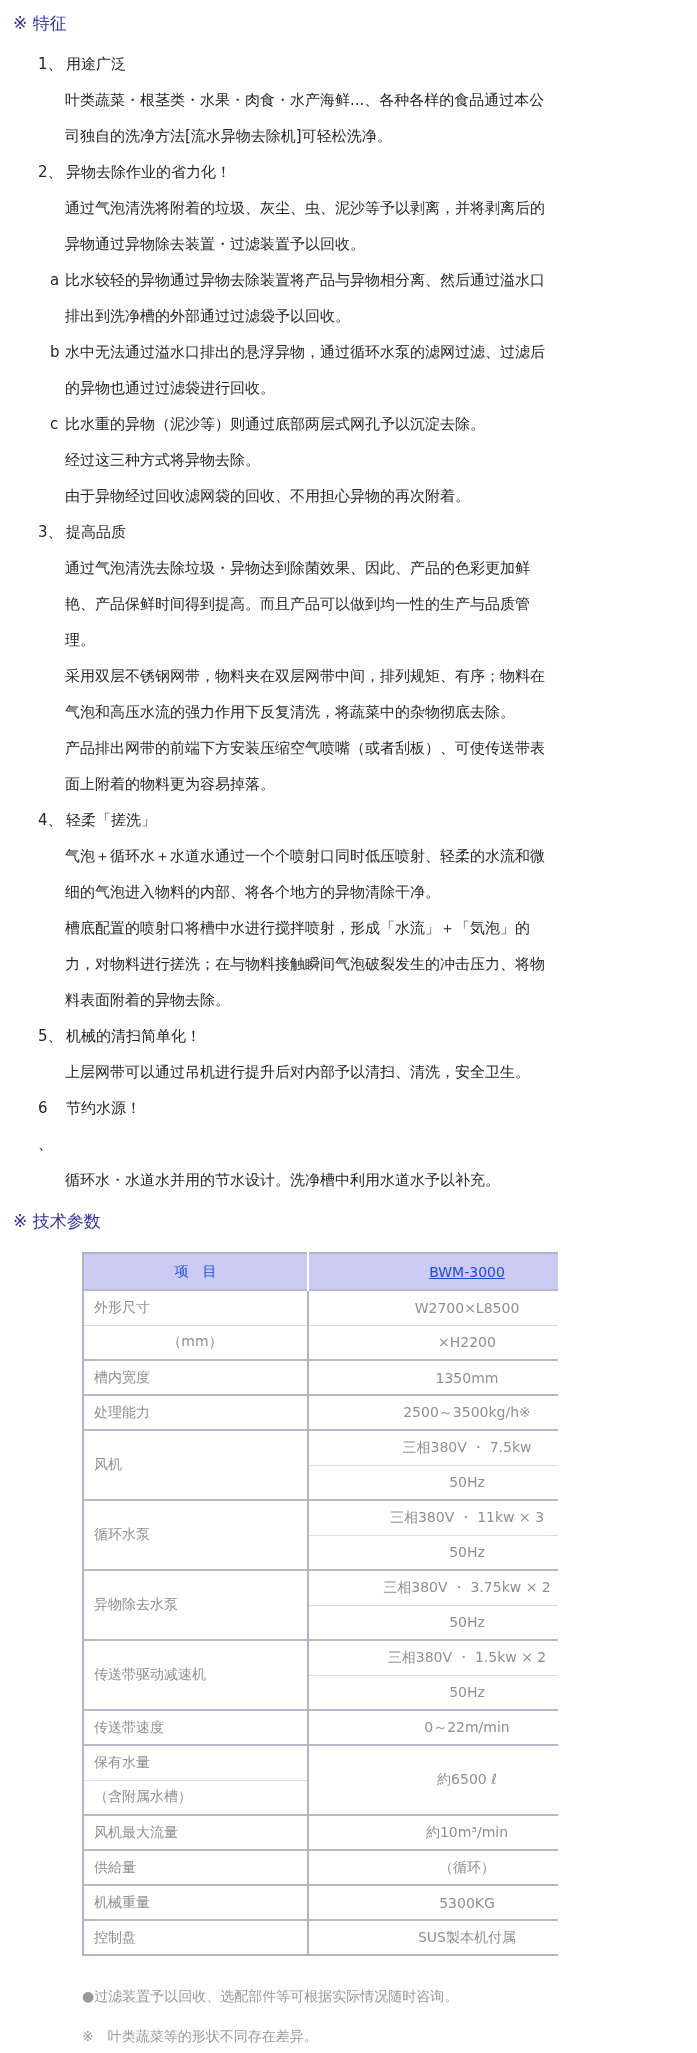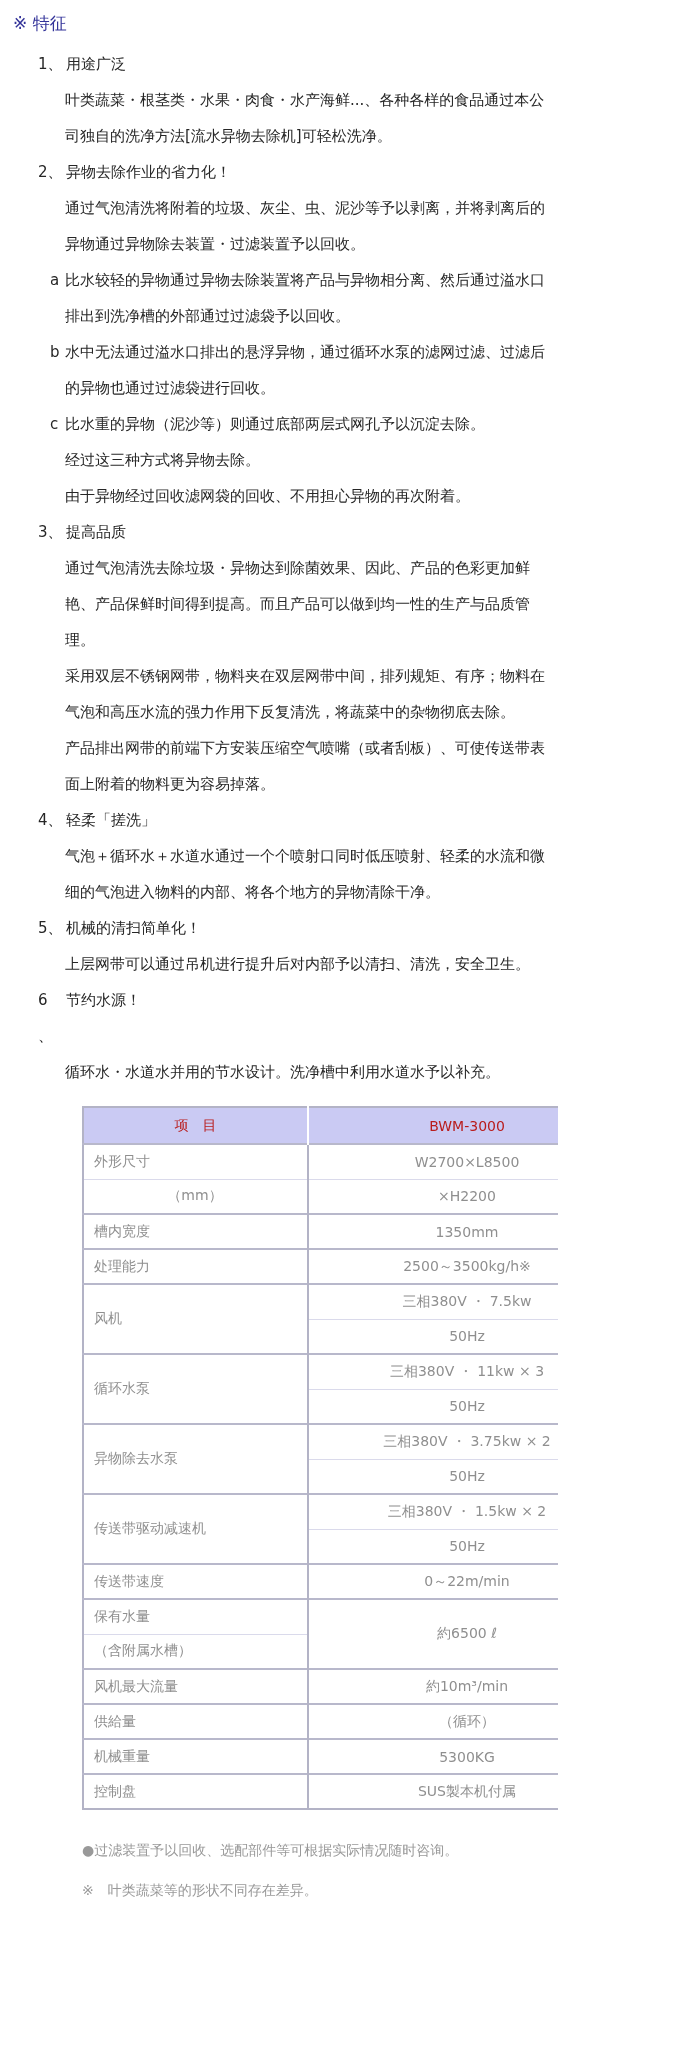--- a/index.html
+++ b/index.html
@@ -28,26 +28,26 @@
     width: 543px;
     font-size: 14px;
     color: #8f8f8f;
     border: 2px solid #b3b3c6;
     table-layout: fixed;
   }
   .spec-table col.c-label { width: 225px; }
   .spec-table col.c-value { width: 318px; }
   .spec-table th {
     background: #cacaf3;
-    color: #b91c1c;
+    color: #1d4ed8;
     font-weight: normal;
     height: 37px;
     text-align: center;
   }
-  .spec-table th.col-model { border-left: 2px solid #ffffff; }
+  .spec-table th.col-model { border-left: 2px solid #ffffff; text-decoration: underline; }
   .spec-table td { height: 35px; }
   .spec-table td.lbl { text-align: left; padding-left: 10px; }
   .spec-table td.lbl.center { text-align: center; padding-left: 0; }
   .spec-table td.val { text-align: center; border-left: 2px solid #b3b3c6; }
   .spec-table tr.major > td { border-top: 2px solid #b8b8cb; }
   .spec-table tr.minor > td { border-top: 1px solid #dadaeb; }
 
   .notes { margin: 20px 0 0 82px; font-size: 14px; color: #999999; }
   .note { line-height: 40px; }
 </style>
@@ -99,40 +99,42 @@
       <p class="feat-para">采用双层不锈钢网带，物料夹在双层网带中间，排列规矩、有序；物料在气泡和高压水流的强力作用下反复清洗，将蔬菜中的杂物彻底去除。</p>
       <p class="feat-para">产品排出网带的前端下方安装压缩空气喷嘴（或者刮板）、可使传送带表面上附着的物料更为容易掉落。</p>
     </div>
 
     <div>
       <div class="feat-head">
         <span class="feat-num">4、</span>
         <span class="feat-title">轻柔「搓洗」</span>
       </div>
       <p class="feat-para">气泡＋循环水＋水道水通过一个个喷射口同时低压喷射、轻柔的水流和微细的气泡进入物料的内部、将各个地方的异物清除干净。</p>
+      <p class="feat-para">槽底配置的喷射口将槽中水进行搅拌喷射，形成「水流」＋「気泡」的力，对物料进行搓洗；在与物料接触瞬间气泡破裂发生的冲击压力、将物料表面附着的异物去除。</p>
     </div>
 
     <div>
       <div class="feat-head">
         <span class="feat-num">5、</span>
         <span class="feat-title">机械的清扫简单化！</span>
       </div>
       <p class="feat-para">上层网带可以通过吊机进行提升后对内部予以清扫、清洗，安全卫生。</p>
     </div>
 
     <div>
       <div class="feat-head">
         <span class="feat-num">6 、</span>
         <span class="feat-title">节约水源！</span>
       </div>
       <p class="feat-para">循环水・水道水并用的节水设计。洗净槽中利用水道水予以补充。</p>
     </div>
 
   </div>
 
+  <h2 class="sec-header">※ 技术参数</h2>
 
   <table class="spec-table">
     <colgroup>
         <col class="c-label">
         <col class="c-value">
       </colgroup>
     <thead>
       <tr>
         <th class="col-item">项　目</th>
         <th class="col-model">BWM-3000</th>

